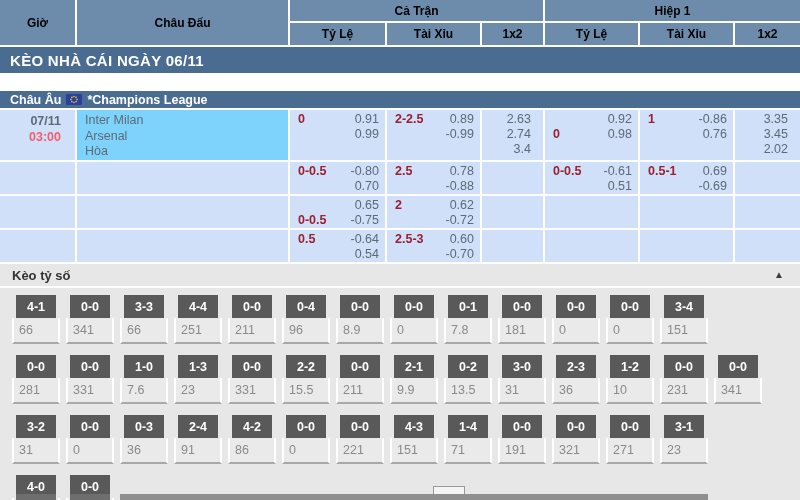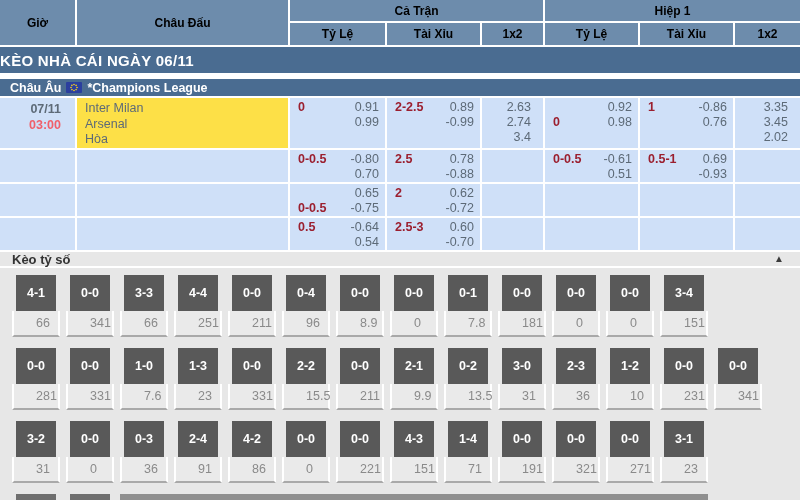--- a/index.html
+++ b/index.html
@@ -15,54 +15,54 @@
   .th.c1 { grid-column:1; grid-row:1 / span 2; }
   .th.c2 { grid-column:2; grid-row:1 / span 2; }
   .th.g1 { grid-column:3 / span 3; grid-row:1; }
   .th.g2 { grid-column:6 / span 3; grid-row:1; }
   .th.s3 { grid-column:3; grid-row:2; } .th.s4 { grid-column:4; grid-row:2; }
   .th.s5 { grid-column:5; grid-row:2; } .th.s6 { grid-column:6; grid-row:2; }
   .th.s7 { grid-column:7; grid-row:2; } .th.s8 { grid-column:8; grid-row:2; }
 
   
   .banner { height:26px; margin-top:2px; background:#4a6c91; color:#fff;
-            display:flex; align-items:center; 
+            display:flex; align-items:center; padding-left:10px;
             font-size:15px; font-weight:bold; letter-spacing:.3px; }
-  .leaguebar { height:17px; margin-top:6px; background:#4a6c91; color:#fff;
+  .leaguebar { height:17px; margin-top:18px; background:#4a6c91; color:#fff;
                display:flex; align-items:center; gap:5px; padding-left:10px;
                font-size:12.5px; font-weight:bold; }
   .leaguebar svg { display:block; }
 
   
   .oddsrow { margin-top:2px; }
   .oddsrow .cell { background:#cfe0f8; min-height:29px; font-size:12.5px; color:#5d6a77; }
   .oddsrow.first .cell { min-height:50px; }
-  .cell.cream { background:#fde047; }
+  .cell.cream { background:#7dd3fc; }
   .timecell { text-align:right; padding:3px 14px 4px 0; font-weight:bold; color:#45566b; line-height:16px; }
   .time-red { color:#f0606b; }
   .teamcell { padding:3px 0 0 8px; color:#45566b; line-height:15.5px; font-size:13px; }
   .oddscell { display:flex; flex-direction:column; padding:2px 6px 0 8px; }
   .oline { display:flex; align-items:baseline; line-height:15px; height:15px; }
   .olabel { color:#9b1f2f; font-weight:bold; }
   .oval  { margin-left:auto; }
   .x2cell { text-align:right; padding:2px 12px 0 8px; line-height:15px; }
 
   
   .score-section { flex:1; margin-top:2px; background:#e7e7e7; position:relative; overflow:hidden; }
-  .score-title-bar { height:16px; display:flex; align-items:center; justify-content:space-between;
+  .score-title-bar { height:24px; display:flex; align-items:center; justify-content:space-between;
                      padding:0 16px 0 12px; border-bottom:2px solid #fff; }
   .score-title { font-size:13px; font-weight:bold; color:#333; }
   .collapse { color:#3a3a3a; font-size:10px; cursor:pointer; line-height:1; }
   .score-grid { padding:7px 0 0 12px; }
   .score-row { display:grid; grid-template-columns:repeat(14,48px); gap:6px; margin-bottom:11px; }
-  .shead { width:40px; height:36px; margin:0 auto; background:#595959; color:#fff;
+  .shead { width:40px; height:23px; margin:0 auto; background:#595959; color:#fff;
            font-weight:bold; font-size:12.5px; display:flex; align-items:center; justify-content:center; }
   .sval { height:26px; background:#eaeaea; border-left:2px solid #fff; border-right:2px solid #fff;
           border-bottom:2px solid #a9a9a9; font-size:12.5px; color:#8a8a8a;
-          line-height:24px; padding-left:22px; }
+          line-height:24px; padding-left:5px; }
   .othercell { grid-column:3 / span 11; height:48px; display:flex; align-items:center;
                justify-content:center; gap:7px; }
   .other-label { font-size:13px; color:#333; }
   .other-input { width:32px; height:26px; border:1px solid #999; background:#f4f4f4;
                  text-align:center; font-size:13px; color:#555; font-family:"Liberation Sans",sans-serif; }
   .sliver { position:absolute; bottom:-2px; height:8px; }
   .sliver.small { width:40px; background:#6e6e6e; }
   .sliver.wide { left:120px; width:588px; background:#8f8f8f; }
 </style>
 </head>
@@ -195,21 +195,21 @@
           <div class="oline">
             <span class="oval">0.51</span>
           </div>
         </div>
         <div class="cell oddscell">
           <div class="oline">
             <span class="olabel">0.5-1</span>
             <span class="oval">0.69</span>
           </div>
           <div class="oline">
-            <span class="oval">-0.93</span>
+            <span class="oval">-0.69</span>
           </div>
         </div>
         <div class="cell x2cell"></div>
       </div>
       <div class="grid8 oddsrow">
         <div class="cell timecell"></div>
         <div class="cell teamcell"></div>
         <div class="cell oddscell">
           <div class="oline">
             <span class="oval">0.65</span>

